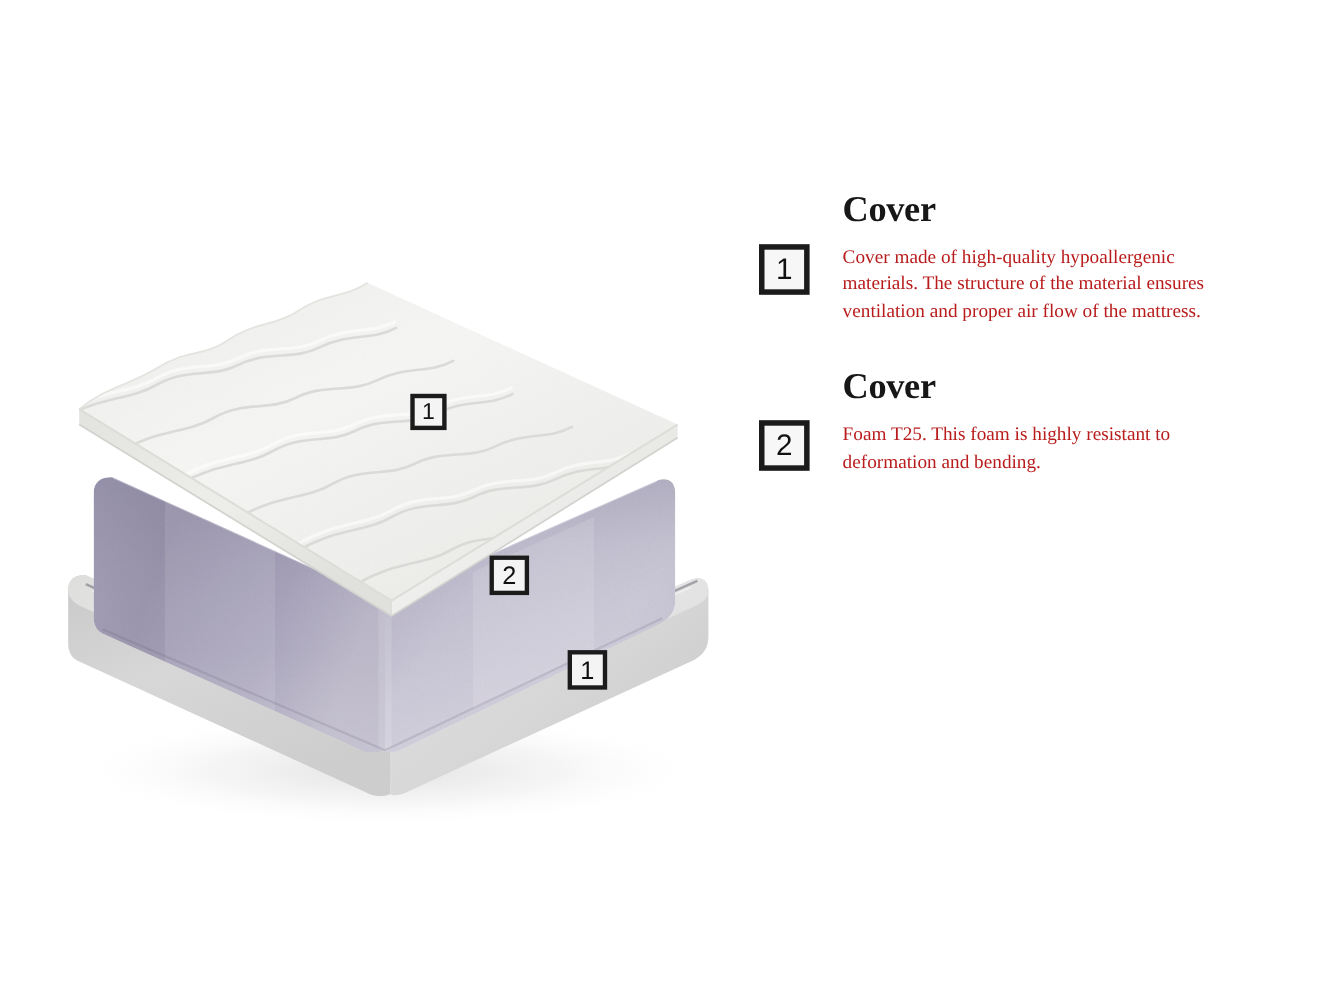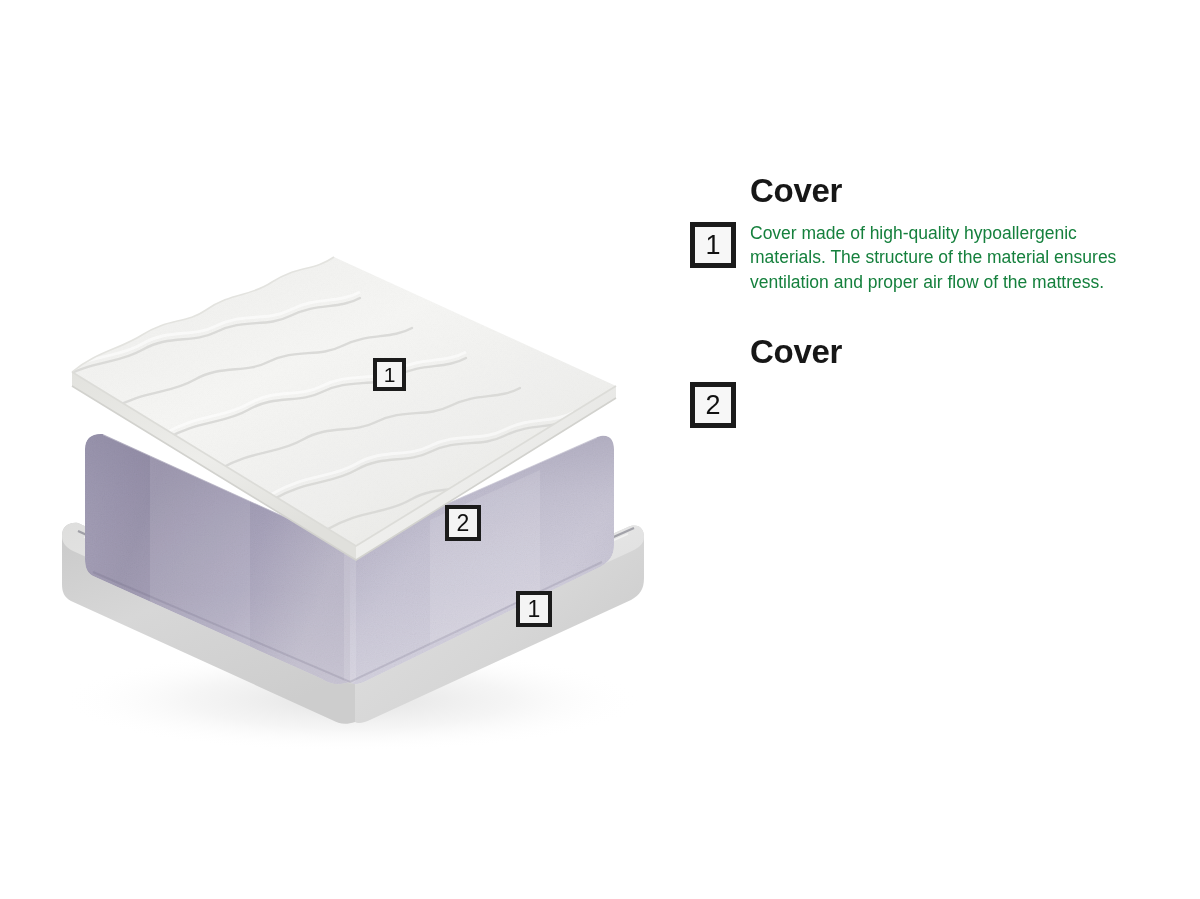--- a/index.html
+++ b/index.html
@@ -102,34 +102,35 @@
     line-height: 1;
     display: flex;
     align-items: center;
     justify-content: center;
     user-select: none;
   }
   .legend-item.item-1 .legend-badge { top: 48px; }
   .legend-item.item-2 .legend-badge { top: 47px; }
 
   .legend-body {
-    margin-left: 60px;
+    margin-left: 76px;
+    font-family: Liberation Serif, serif;
   }
   .legend-title {
     font-size: 33px;
     font-weight: 700;
     color: #171717;
     letter-spacing: -0.3px;
     line-height: 1.05;
     margin: 0 0 12px 0;
   }
   .legend-desc {
     font-size: 17.5px;
     font-weight: 400;
-    color: #15803d;
+    color: #b91c1c;
     line-height: 1.42;
     margin: 0;
     max-width: 370px;
   }
 </style>
 </head>
 <body>
 
 <div id="stage">
   <svg viewBox="0 0 680 899" xmlns="http://www.w3.org/2000/svg">
@@ -392,16 +393,17 @@
     <div class="legend-body">
       <h2 class="legend-title">Cover</h2>
       <p class="legend-desc">Cover made of high-quality hypoallergenic materials. The structure of the material ensures ventilation and proper air flow of the mattress.</p>
     </div>
   </div>
 
   <div class="legend-item item-2">
     <div class="legend-badge">2</div>
     <div class="legend-body">
       <h2 class="legend-title">Cover</h2>
+      <p class="legend-desc">Foam T25. This foam is highly resistant to deformation and bending.</p>
     </div>
   </div>
 
 </div>
 
 </body></html>

